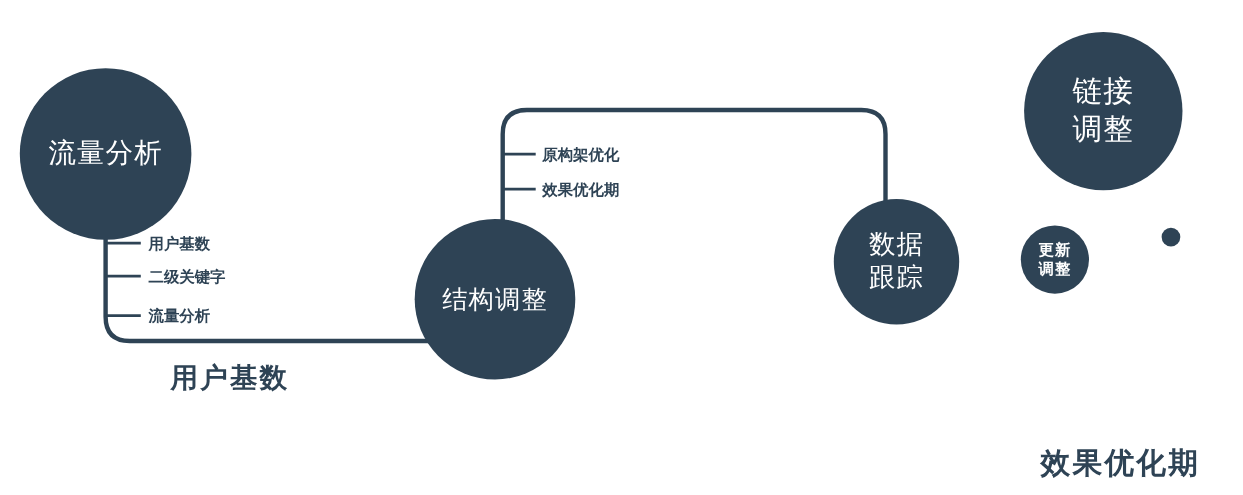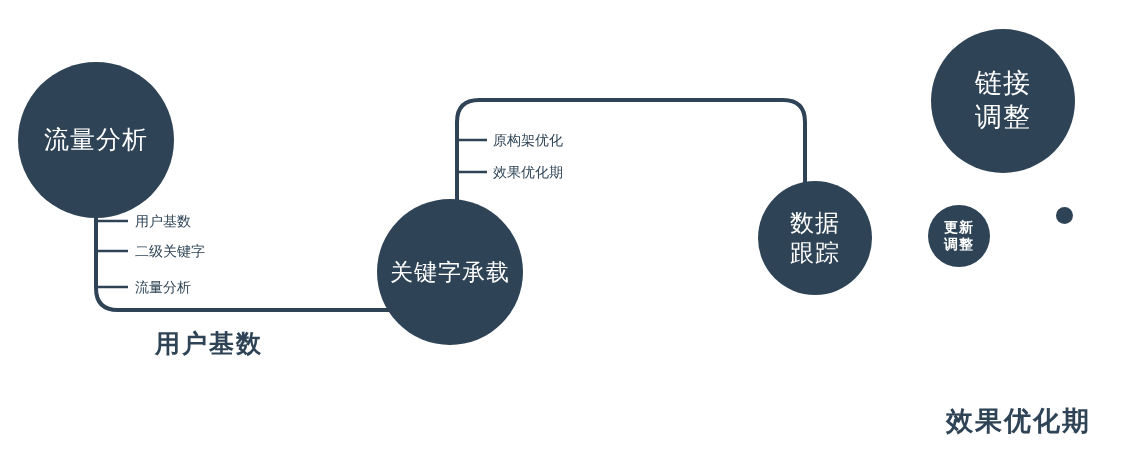--- a/index.html
+++ b/index.html
@@ -36,20 +36,21 @@
     white-space:pre-line;
     line-height:1.25;
     font-weight:400;
     letter-spacing:1px;
   }
   .branch-label{
     position:absolute;
     color:var(--navy);
     font-size:14px;
     white-space:nowrap;
+    font-weight:bold;
   }
   .edge-label{
     position:absolute;
     color:var(--navy);
     white-space:nowrap;
     font-weight:700;
   }
   .caption{
     position:absolute;
     color:var(--navy);
@@ -78,21 +79,21 @@
     <path d="M 96 287 L 128 287" fill="none" stroke="#2e4355" stroke-width="2.5"></path>
 
     <path d="M 457 200 L 457 122 Q 457 100 479 100 L 783 100 Q 805 100 805 122 L 805 183" fill="none" stroke="#2e4355" stroke-width="4"></path>
 
     <path d="M 457 140 L 487 140" fill="none" stroke="#2e4355" stroke-width="2.5"></path>
     <path d="M 457 172 L 487 172" fill="none" stroke="#2e4355" stroke-width="2.5"></path>
   </svg>
 
   <div class="node" style="left:18px; top:62px; width:156px; height:156px; font-size:25px;">流量分析</div>
 
-  <div class="node" style="left:377px; top:199px; width:146px; height:146px; font-size:23px;">关键字承载</div>
+  <div class="node" style="left:377px; top:199px; width:146px; height:146px; font-size:23px;">结构调整</div>
 
   <div class="node" style="left:758px; top:181px; width:114px; height:114px; font-size:24px;">数据
 跟踪</div>
 
 
   <div class="node" style="left:931px; top:29px; width:144px; height:144px; font-size:27px;">链接
 调整</div>
 
   <div class="node" style="left:928px; top:205px; width:62px; height:62px; font-size:14px; font-weight:700;">更新
 调整</div>

